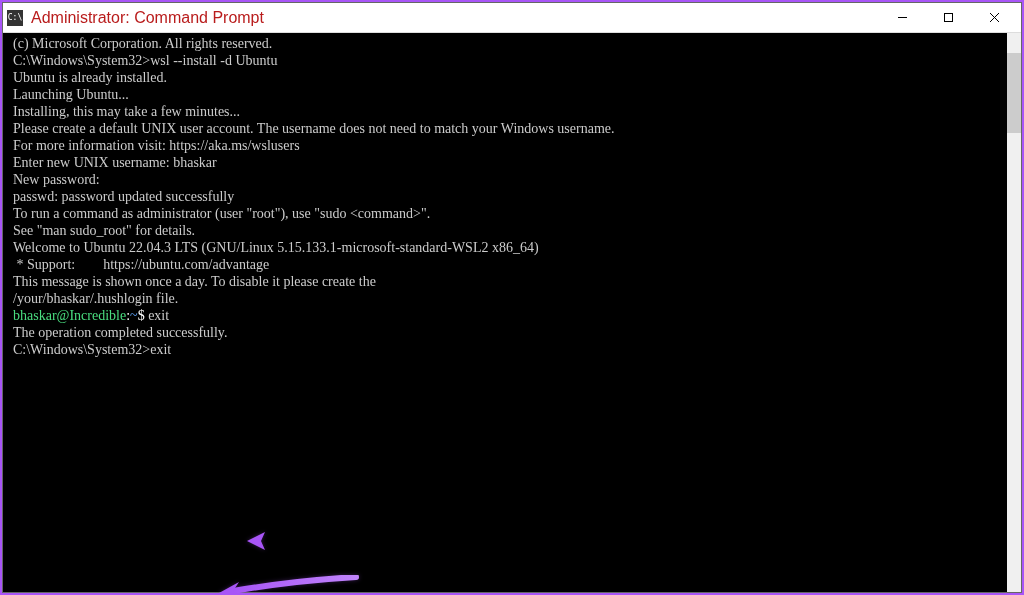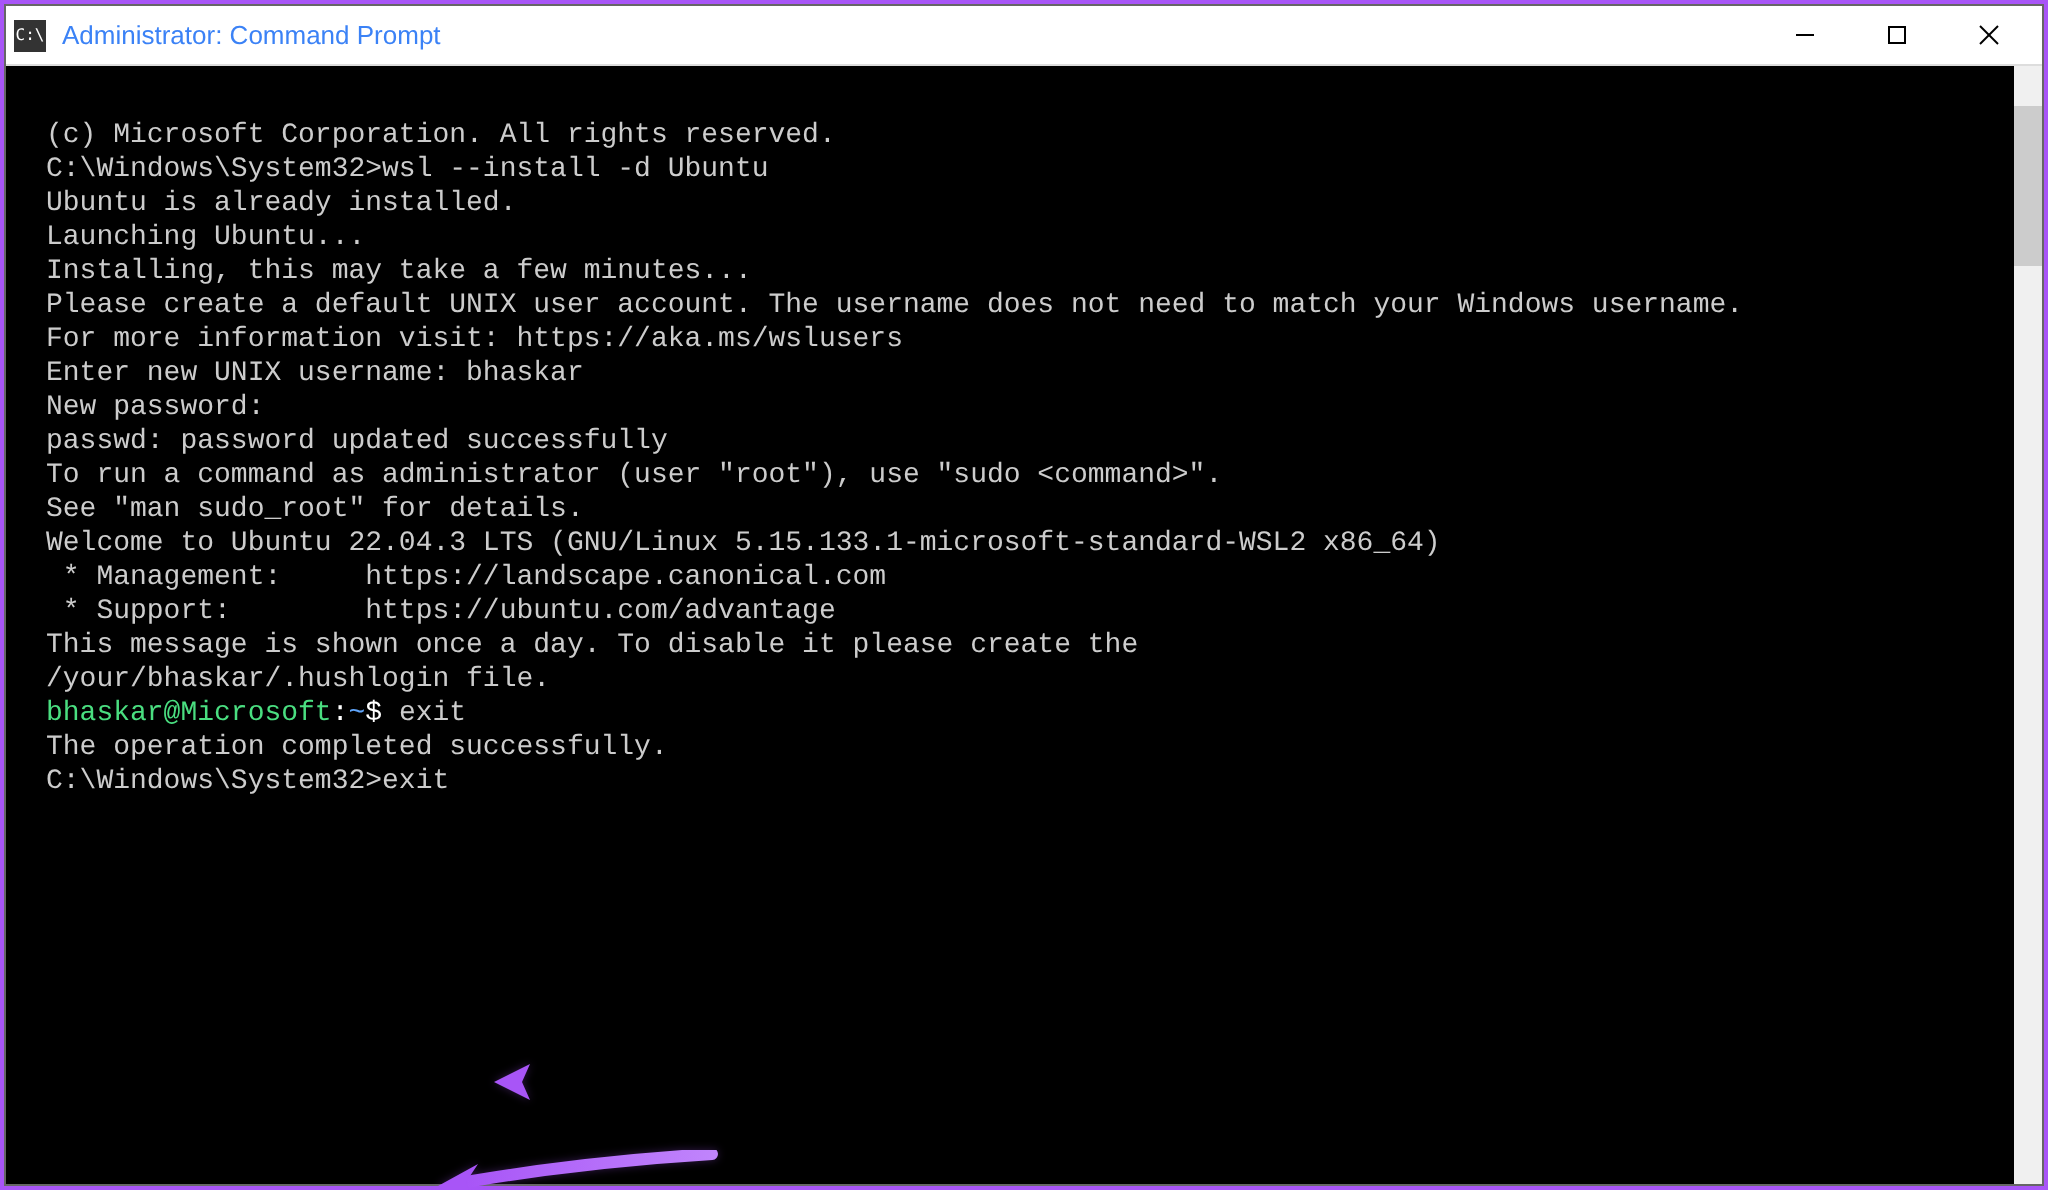--- a/index.html
+++ b/index.html
@@ -34,49 +34,48 @@
       background: #333;
       margin-right: 8px;
       display: flex;
       align-items: center;
       justify-content: center;
       font-size: 8px;
       color: #fff;
       font-family: monospace;
     }
     .title-text {
-      font-size: 13px;
-      color: #3b82f6;
+      font-size: 16px;
+      color: #b91c1c;
       flex: 1;
     }
     .window-controls {
       display: flex;
       gap: 0;
     }
     .ctrl-btn {
       width: 46px;
       height: 30px;
       display: flex;
       align-items: center;
       justify-content: center;
       font-size: 11px;
       cursor: pointer;
     }
     .ctrl-btn svg { width: 11px; height: 11px; }
     .terminal-body {
       flex: 1;
       background: #000;
-      padding: 2px 20px;
-      font-family: Liberation Mono, monospace;
+      padding: 2px 10px;
+      font-family: Liberation Serif, serif;
       font-size: 14px;
       line-height: 17px;
       color: #ccc;
       position: relative;
       overflow: hidden;
-      margin-top: 25px;
     }
     .terminal-line { white-space: pre; }
     .prompt-user { color: #4ade80; }
     .prompt-path { color: #60a5fa; }
     .prompt-white { color: #fff; }
     .scrollbar {
       position: absolute;
       right: 0;
       top: 30px;
       width: 14px;
@@ -131,27 +130,26 @@
       <div class="terminal-line">Please create a default UNIX user account. The username does not need to match your Windows username.</div>
       <div class="terminal-line">For more information visit: https://aka.ms/wslusers</div>
       <div class="terminal-line">Enter new UNIX username: bhaskar</div>
       <div class="terminal-line">New password:</div>
       <div class="terminal-line">passwd: password updated successfully</div>
       <div class="terminal-line">To run a command as administrator (user "root"), use "sudo &lt;command&gt;".</div>
       <div class="terminal-line">See "man sudo_root" for details.</div>
       <div class="terminal-line"></div>
       <div class="terminal-line">Welcome to Ubuntu 22.04.3 LTS (GNU/Linux 5.15.133.1-microsoft-standard-WSL2 x86_64)</div>
       <div class="terminal-line"></div>
-      <div class="terminal-line"> * Management:     https://landscape.canonical.com</div>
       <div class="terminal-line"> * Support:        https://ubuntu.com/advantage</div>
       <div class="terminal-line"></div>
       <div class="terminal-line"></div>
       <div class="terminal-line">This message is shown once a day. To disable it please create the</div>
       <div class="terminal-line">/your/bhaskar/.hushlogin file.</div>
-      <div class="terminal-line"><span class="prompt-user">bhaskar@Microsoft</span><span class="prompt-white">:</span><span class="prompt-path">~</span><span class="prompt-white">$ </span><span>exit</span></div>
+      <div class="terminal-line"><span class="prompt-user">bhaskar@Incredible</span><span class="prompt-white">:</span><span class="prompt-path">~</span><span class="prompt-white">$ </span><span>exit</span></div>
       <div class="terminal-line">The operation completed successfully.</div>
       <div class="terminal-line"></div>
       <div class="terminal-line"><span>C:\Windows\System32&gt;</span><span>exit</span></div>
     </div>
 
   <div class="scrollbar">
     <div class="scrollbar-thumb"></div>
   </div>
 
   <div class="arrow" style="left:238px; top:526px;">

